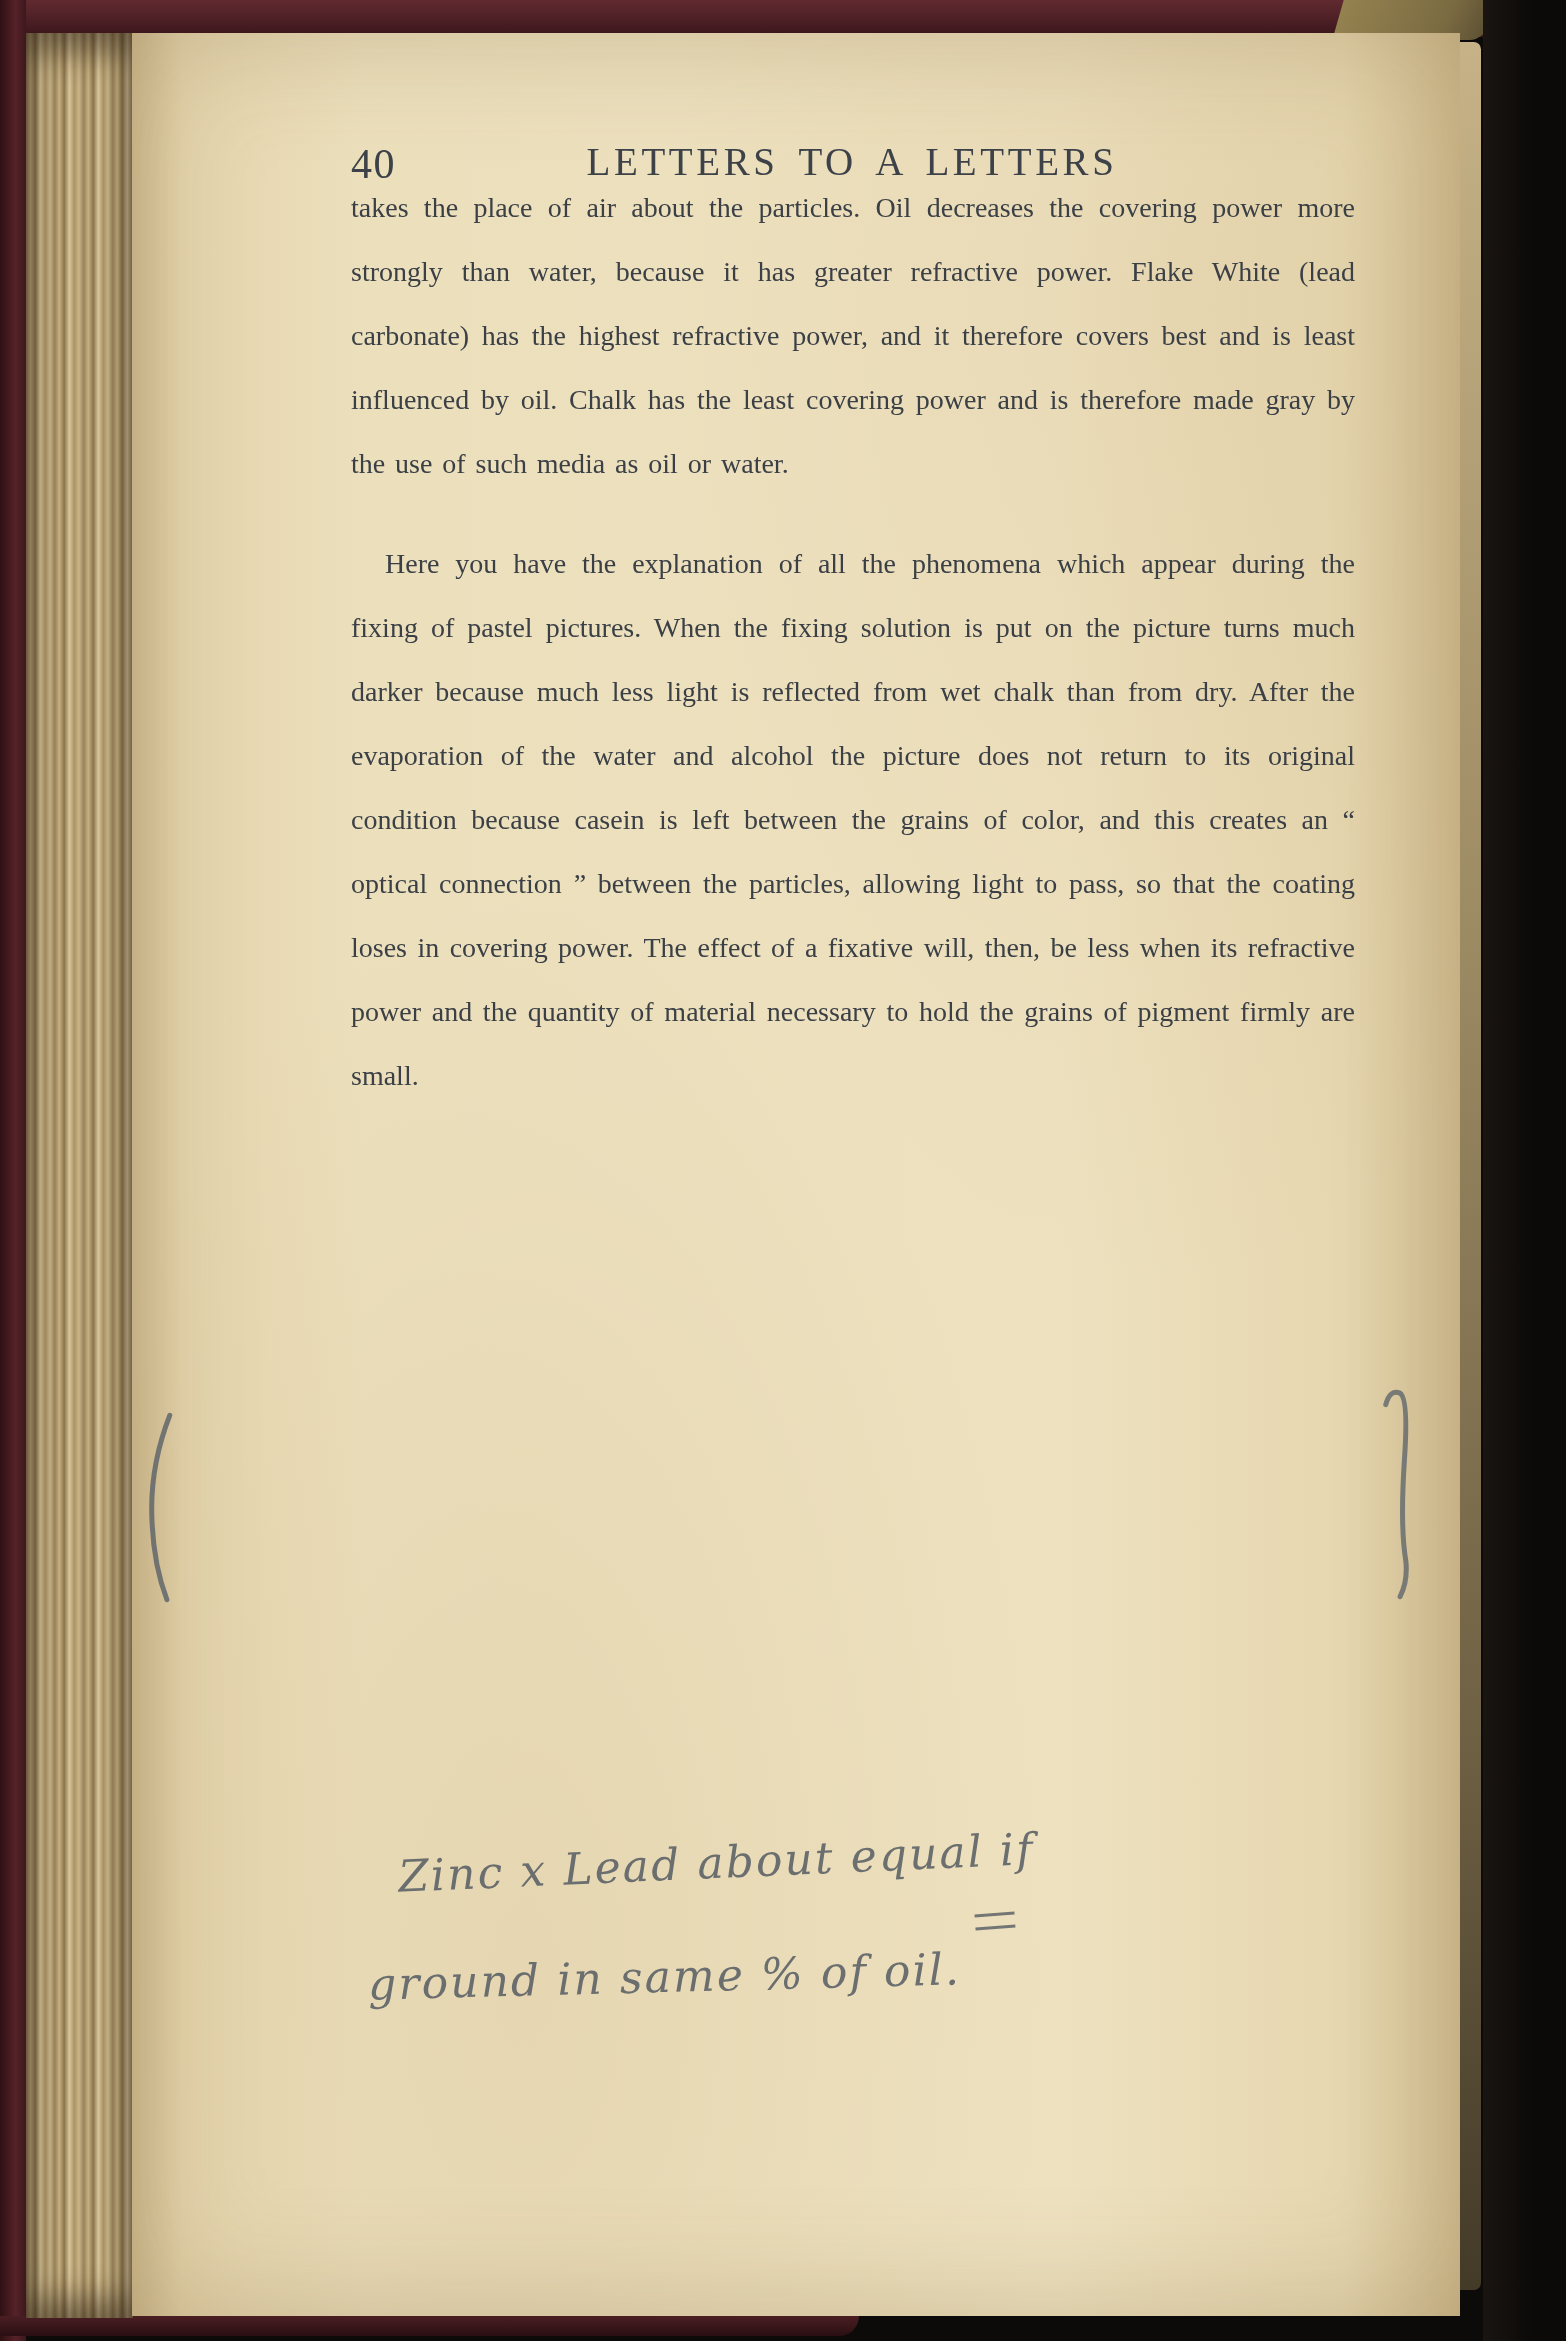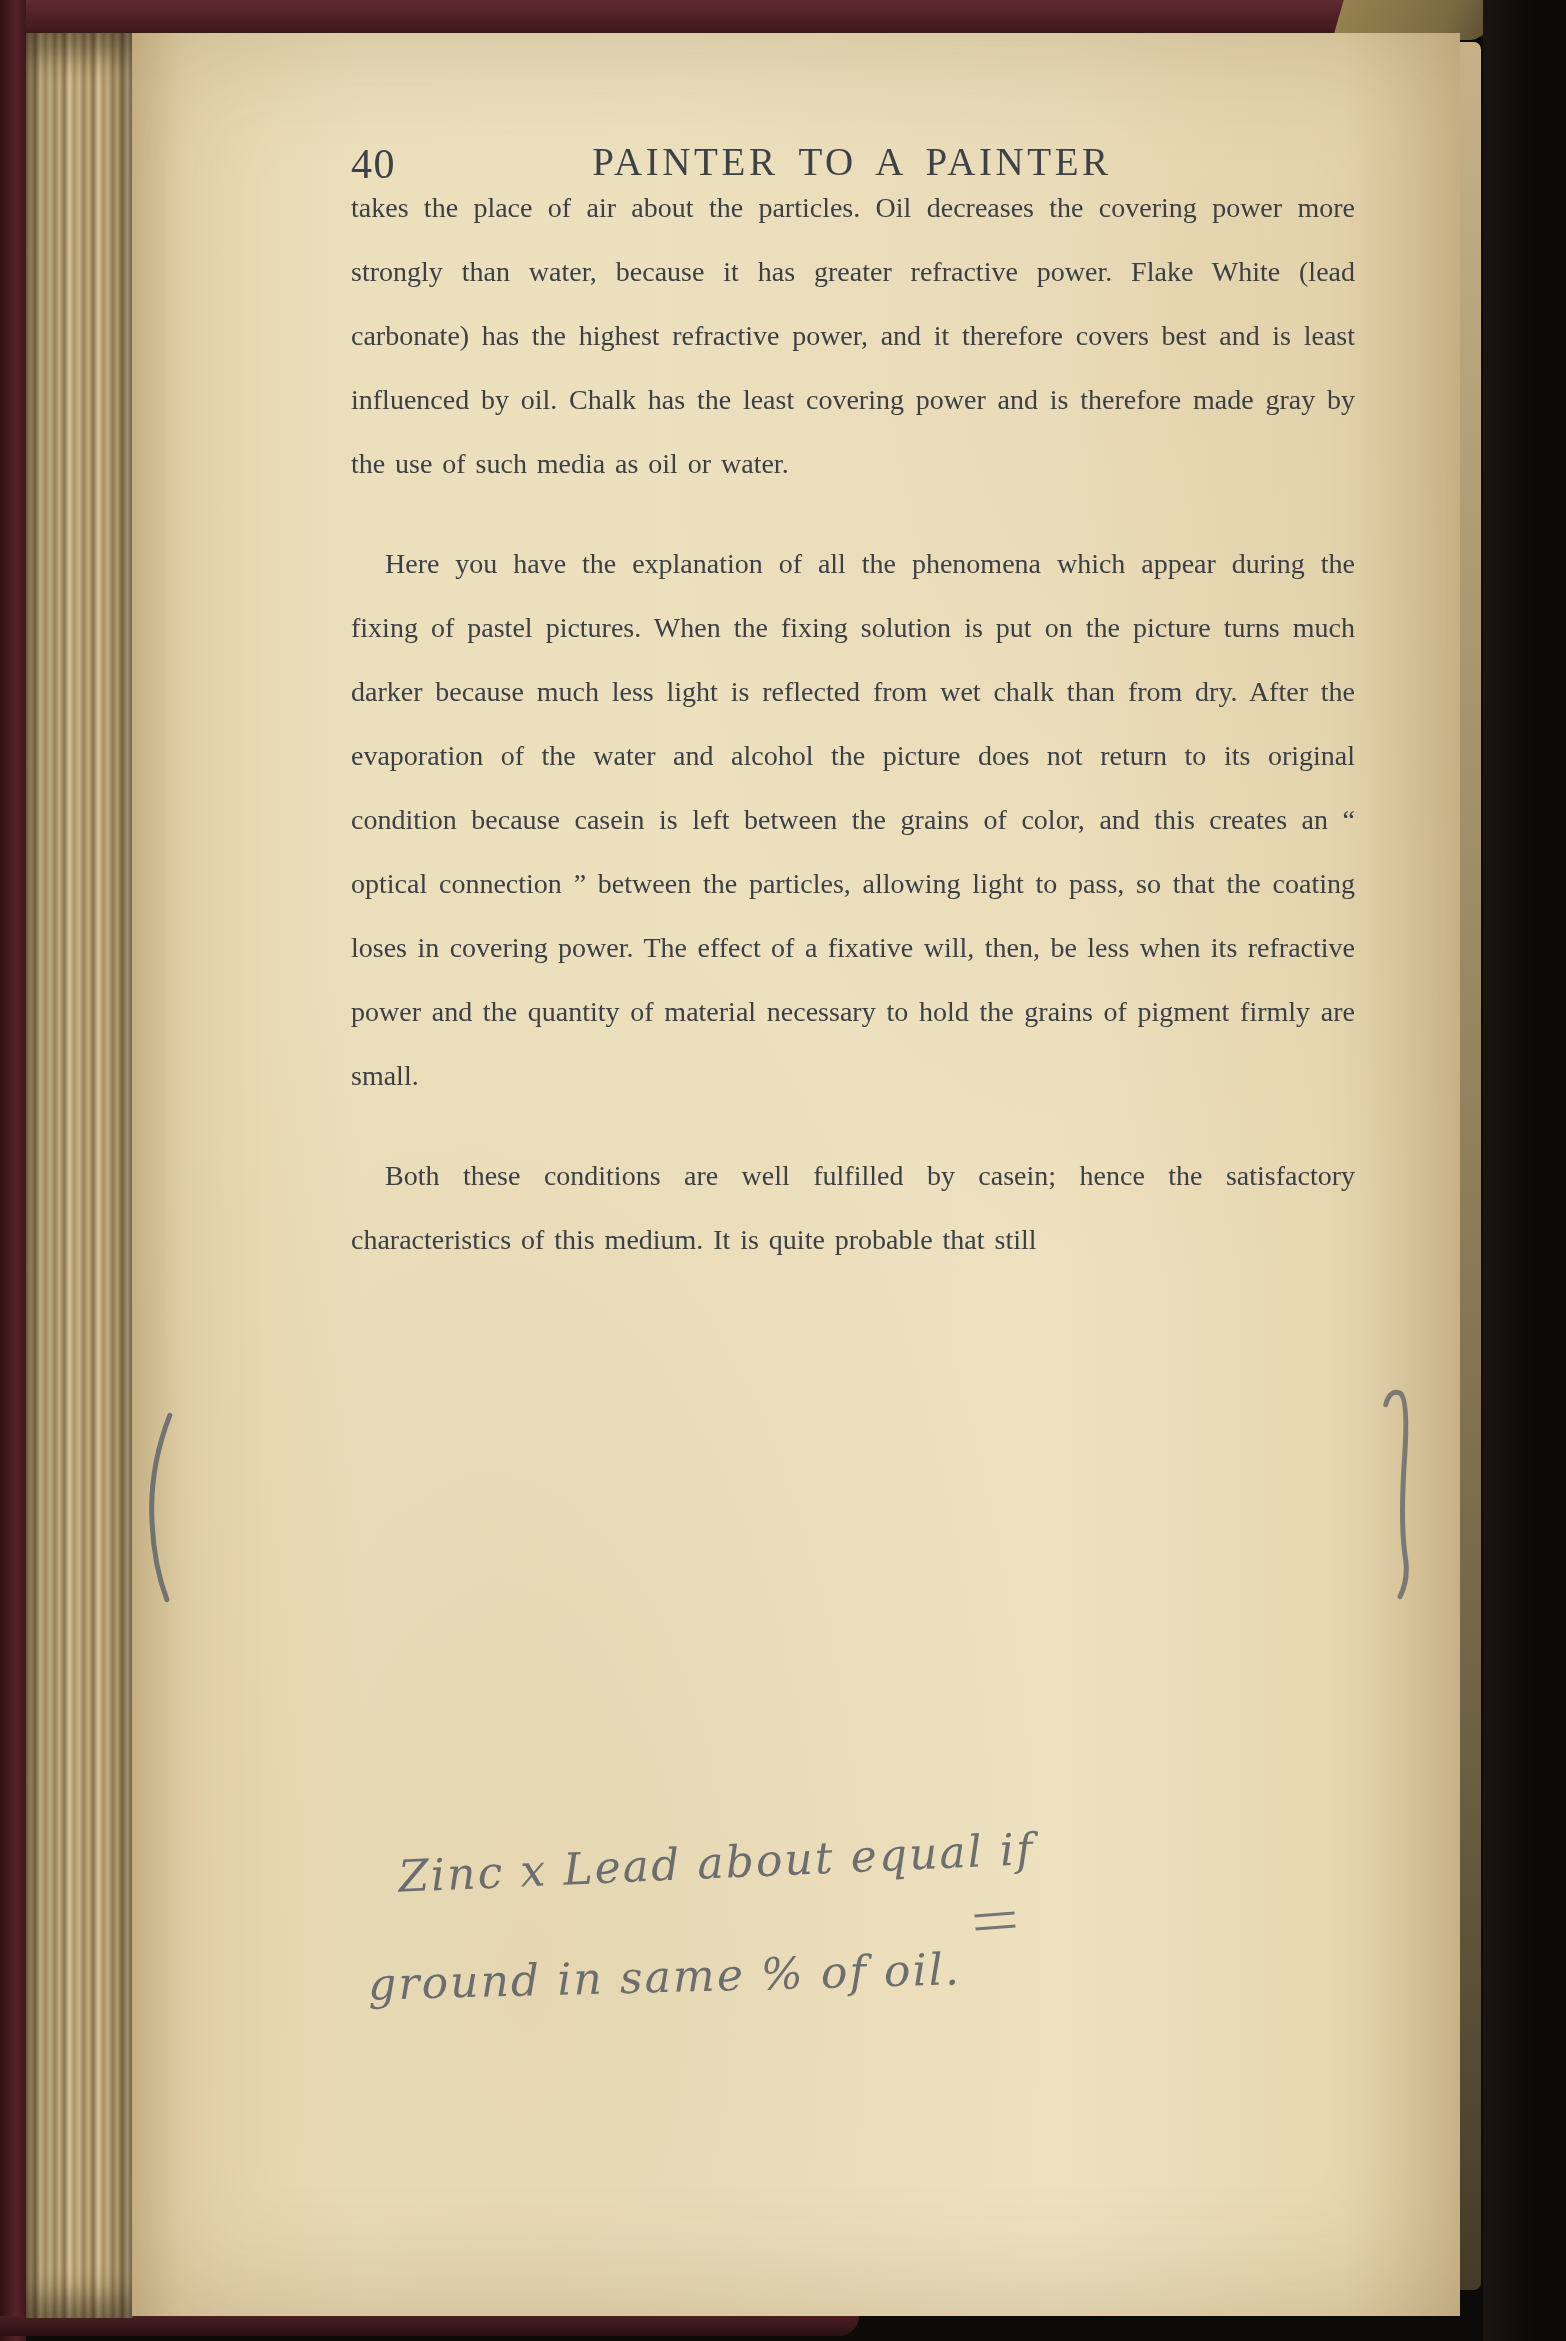--- a/index.html
+++ b/index.html
@@ -99,27 +99,26 @@
   <div class="cover-bottom"></div>
   <div class="fabric-scrap"></div>
   <div class="right-dark"></div>
   <div class="page-stack"></div>
   <div class="fore-edge"></div>
 
   <div class="page">
 
     <div class="running-header">
       <div class="page-number">40</div>
-      <div class="header-title">PAINTER TO A PAINTER</div>
+      <div class="header-title">LETTERS TO A LETTERS</div>
     </div>
 
     <div class="text-block">
       <p>takes the place of air about the particles.  Oil decreases the covering power more strongly than water, because it has greater refractive power. Flake White (lead carbonate) has the highest refractive power, and it therefore covers best and is least influenced by oil.  Chalk has the least covering power and is therefore made gray by the use of such media as oil or water.</p>
       <p class="indent">Here you have the explanation of all the phenomena which appear during the fixing of pastel pictures.  When the fixing solution is put on the picture turns much darker because much less light is reflected from wet chalk than from dry. After the evaporation of the water and alcohol the picture does not return to its original condition because casein is left between the grains of color, and this creates an “ optical connection ” between the particles, allowing light to pass, so that the coating loses in covering power.  The effect of a fixative will, then, be less when its refractive power and the quantity of material necessary to hold the grains of pigment firmly are small.</p>
-      <p class="indent">Both these conditions are well fulfilled by casein; hence the satisfactory characteristics of this medium.  It is quite probable that still</p>
     </div>
 
     <div class="margin-mark-left">
       <svg width="31.5" height="193" viewBox="0 0 44 270" aria-hidden="true">
         <path d="M36 6 Q8 78 11 150 Q13 214 32 264" stroke="#60666b" stroke-width="7" fill="none" stroke-linecap="round" opacity="0.85"></path>
       </svg>
     </div>
 
     <div class="margin-mark-right">
       <svg width="33" height="215" viewBox="0 0 46 300" aria-hidden="true">

